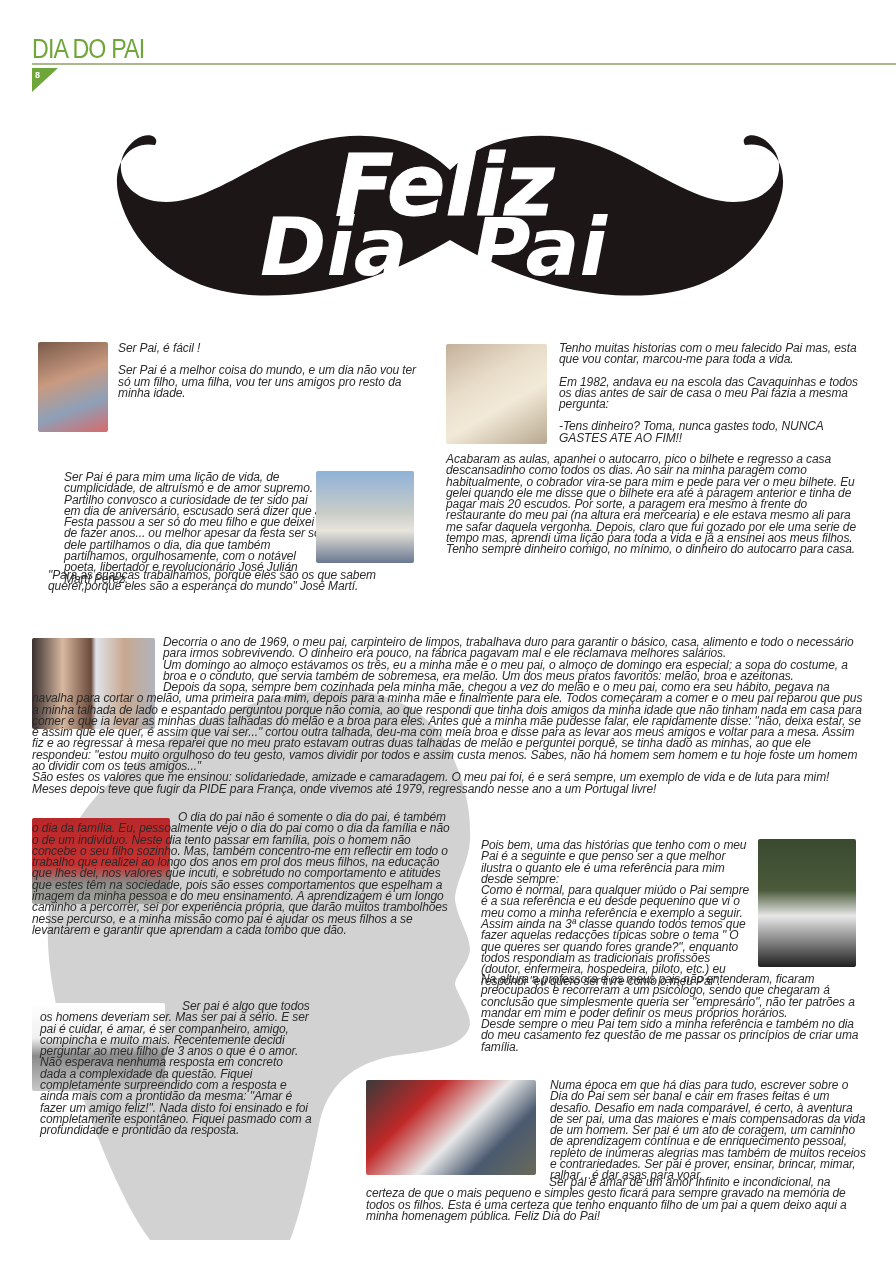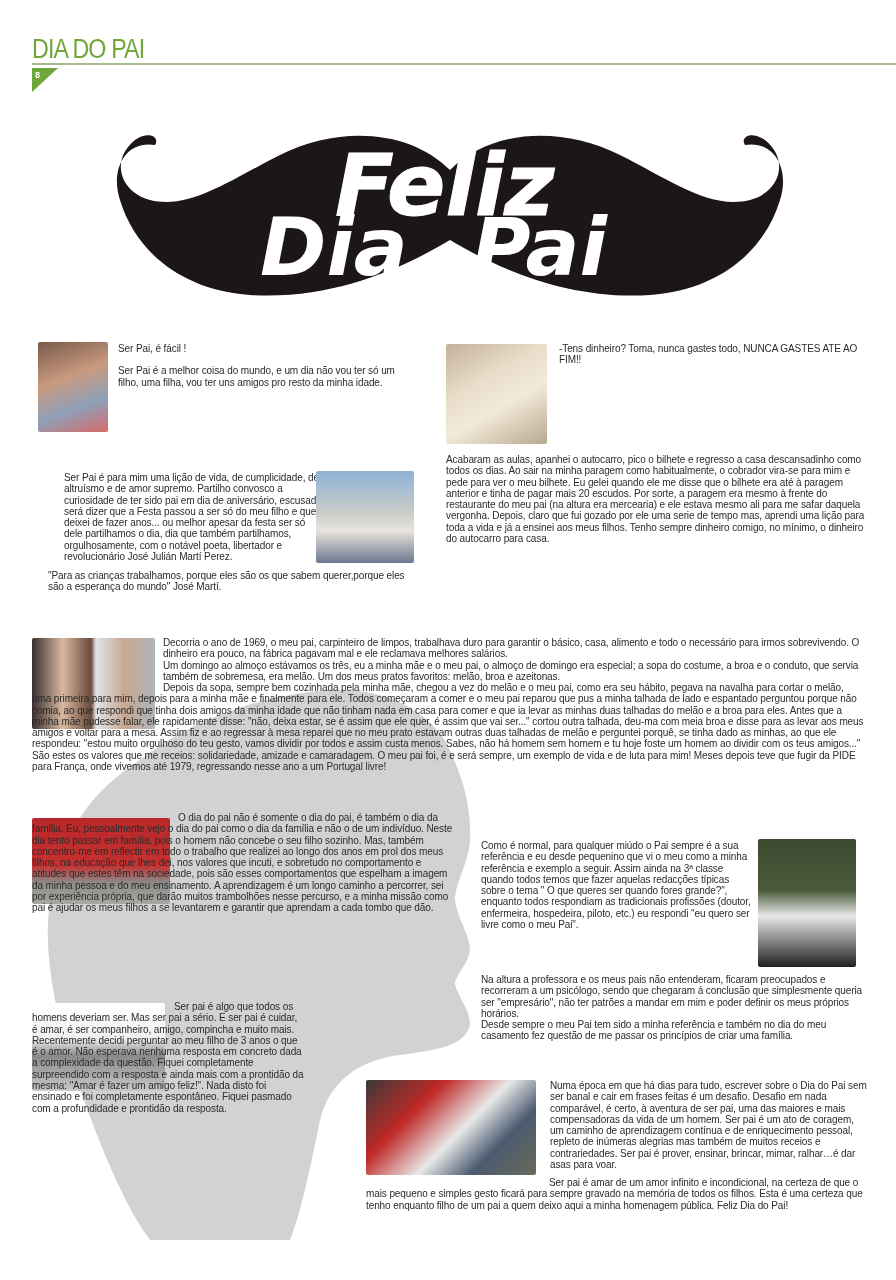--- a/index.html
+++ b/index.html
@@ -10,21 +10,21 @@
   .header-line { position: absolute; left: 32px; top: 63px; width: 864px; height: 2px; }
   .page-tab { position: absolute; left: 32px; top: 68px; width: 26px; height: 24px; clip-path: polygon(0 0, 100% 0, 0 100%); }
   .page-num { position: absolute; left: 35px; top: 70px; font-size: 9px; font-weight: bold; color: #fff; }
 
   .banner { position: absolute; left: 80px; top: 100px; width: 740px; height: 215px; }
 
   .silhouette { position: absolute; left: 0; top: 0; width: 896px; height: 1280px; pointer-events: none; }
 
   .story { position: absolute; }
   .photo { position: absolute; border-radius: 2px; overflow: hidden; }
-  .txt { position: absolute; font-size: 10px; line-height: 11.3px; color: #2b2b2b; letter-spacing: -0.1px; }
+  .txt { position: absolute; font-style: italic; font-size: 12px; line-height: 11.3px; color: #2b2b2b; letter-spacing: -0.1px; }
   .txt p { margin: 0 0 11px 0; }
   .txt p.tight { margin: 0; }
 </style>
 </head>
 <body>
 
 <svg class="silhouette" viewBox="0 0 896 1280">
   <path d="M150,1240 C120,1200 90,1120 70,1060 C50,990 40,930 55,880 C70,820 95,790 140,760 C190,720 260,695 330,690 C380,688 420,705 445,740 C460,770 470,800 470,830 C472,860 455,880 455,900 C458,920 470,935 470,950 C468,965 455,975 455,985 C460,1000 470,1010 470,1025 C465,1045 440,1050 400,1055 C360,1060 330,1080 320,1120 C310,1170 300,1215 290,1240 Z" fill="#d2d2d2"></path>
 </svg>
 
@@ -59,64 +59,67 @@
   <div class="txt" style="left:48px;top:570px;width:370px;">
     <p class="tight">"Para as crianças trabalhamos, porque eles são os que sabem querer,porque eles são a esperança do mundo" José Martí.</p>
   </div>
   <div class="photo" style="left:316px;top:471px;width:98px;height:92px;background:linear-gradient(180deg,#8fb2d8 0%,#c9ccc8 45%,#e8e4dc 65%,#6a7890 100%);"></div>
 
 </div>
 
 <div class="story">
   <div class="photo" style="left:446px;top:344px;width:101px;height:100px;background:linear-gradient(150deg,#c4b09a 0%,#e7dcc8 35%,#f2ead8 60%,#b8a890 100%);"></div>
   <div class="txt" style="left:559px;top:343px;width:305px;">
+    <p>Tenho muitas historias com o meu falecido Pai mas, esta que vou contar, marcou-me para toda a vida.</p>
+    <p>Em 1982, andava eu na escola das Cavaquinhas e todos os dias antes de sair de casa o meu Pai fazia a mesma pergunta:</p>
     <p>  -Tens dinheiro?  Toma, nunca gastes todo, NUNCA GASTES ATE AO FIM!!</p>
   </div>
   <div class="txt" style="left:446px;top:454px;width:420px;">
     <p class="tight">Acabaram as aulas, apanhei o autocarro, pico o bilhete e regresso a casa descansadinho como todos os dias.  Ao sair na minha paragem como habitualmente, o cobrador vira-se para mim e pede para ver o meu bilhete. Eu gelei  quando ele me disse que o bilhete era até à paragem anterior e tinha de pagar mais 20 escudos. Por sorte, a paragem era mesmo à frente do  restaurante do meu pai (na altura era mercearia) e ele estava mesmo ali para me safar daquela vergonha. Depois, claro que fui gozado por ele uma serie de tempo mas, aprendi uma lição para toda a vida e já a ensinei  aos meus filhos.  Tenho sempre dinheiro comigo, no mínimo, o  dinheiro do  autocarro para casa.</p>
   </div>
 
 </div>
 
 <div class="story">
   <div class="photo" style="left:32px;top:638px;width:123px;height:91px;background:linear-gradient(90deg,#3a3030 0%,#d8b8a0 25%,#6a4a3a 48%,#e0e4ea 52%,#c8a890 75%,#b0b4bc 100%);"></div>
   <div class="txt" style="left:163px;top:637px;width:702px;">
     <p class="tight">Decorria o ano de 1969, o meu pai, carpinteiro de limpos, trabalhava duro para garantir o básico, casa, alimento e todo o necessário para irmos sobrevivendo. O dinheiro era pouco, na fábrica pagavam mal e ele reclamava melhores salários.</p>
     <p class="tight">Um domingo ao almoço estávamos os três, eu a minha mãe e o meu pai, o almoço de domingo era especial; a sopa do costume, a broa e o conduto, que servia também de sobremesa, era melão. Um dos meus pratos favoritos: melão, broa e azeitonas.</p>
   </div>
   <div class="txt" style="left:32px;top:682px;width:833px;">
     <p class="tight" style="text-indent:131px;">Depois da sopa, sempre bem cozinhada pela minha mãe, chegou a vez do melão e o meu pai, como era seu hábito, pegava na navalha para cortar o melão, uma primeira para mim, depois para a minha mãe e finalmente para ele. Todos começaram a comer e o meu pai reparou que pus a minha talhada de lado e espantado perguntou porque não comia, ao que respondi que tinha dois amigos da minha idade que não tinham nada em casa para comer e que ia levar as minhas duas talhadas do melão e a broa para eles. Antes que a minha mãe pudesse falar, ele rapidamente disse: "não, deixa estar, se é assim que ele quer, é assim que vai ser..." cortou outra talhada, deu-ma com meia broa e disse para as levar aos meus amigos e voltar para a mesa. Assim fiz e ao regressar à mesa reparei que no meu prato estavam outras duas talhadas de melão e perguntei porquê, se tinha dado as minhas, ao que ele respondeu: "estou muito orgulhoso do teu gesto, vamos dividir por todos e assim custa menos. Sabes, não há homem sem homem e tu hoje foste um homem ao dividir com os teus amigos..."</p>
-    <p class="tight">São estes os valores que me receios: solidariedade, amizade e camaradagem. O meu pai foi, é e será sempre, um exemplo de vida e de luta para mim! Meses depois teve que fugir da PIDE para França, onde vivemos até 1979, regressando nesse ano a um Portugal livre!</p>
+    <p class="tight">São estes os valores que me ensinou: solidariedade, amizade e camaradagem. O meu pai foi, é e será sempre, um exemplo de vida e de luta para mim! Meses depois teve que fugir da PIDE para França, onde vivemos até 1979, regressando nesse ano a um Portugal livre!</p>
   </div>
 
 </div>
 
 <div class="story">
   <div class="photo" style="left:32px;top:818px;width:138px;height:86px;background:linear-gradient(180deg,#b8282a 0%,#c83030 55%,#8a8a88 75%,#a8a8a4 100%);"></div>
   <div class="txt" style="left:32px;top:812px;width:422px;">
     <p class="tight" style="text-indent:146px;">O dia do pai não é somente o dia do pai, é também o dia da família. Eu, pessoalmente vejo o dia do pai como o dia da família e não o de um indivíduo. Neste dia tento passar em família, pois o homem não concebe o seu filho sozinho. Mas, também concentro-me em reflectir em todo o trabalho que realizei ao longo dos anos em prol dos meus filhos, na educação que lhes dei, nos valores que incuti, e sobretudo no comportamento e atitudes que estes têm na sociedade, pois são esses comportamentos que espelham a imagem da minha pessoa e do meu ensinamento.  A aprendizagem é um longo caminho a percorrer, sei por experiência própria, que darão muitos trambolhões nesse percurso, e a minha missão como pai é ajudar os meus filhos a se levantarem e garantir que aprendam a cada tombo que dão.</p>
   </div>
 
 </div>
 
 <div class="story">
   <div class="txt" style="left:481px;top:840px;width:270px;">
+    <p class="tight">Pois bem, uma das histórias que tenho com o meu Pai é a seguinte e que penso ser a que melhor ilustra o quanto ele é uma referência para mim desde sempre:</p>
     <p class="tight">Como é normal, para qualquer miúdo o Pai sempre é a sua referência e eu desde pequenino que vi o meu como a minha referência e exemplo a seguir. Assim ainda na 3ª classe quando todos temos que fazer aquelas redacções típicas sobre o tema " O que queres ser quando fores grande?", enquanto todos respondiam as tradicionais profissões (doutor, enfermeira, hospedeira, piloto, etc.) eu respondi "eu quero ser livre como o meu Pai".</p>
   </div>
   <div class="txt" style="left:481px;top:974px;width:385px;">
     <p class="tight">Na altura a professora e os meus pais não entenderam, ficaram preocupados e recorreram a um psicólogo, sendo que chegaram á conclusão que simplesmente queria ser "empresário", não ter patrões a mandar em mim e poder definir os meus próprios horários.</p>
     <p class="tight">Desde sempre o meu Pai tem sido a minha referência e também no dia do meu casamento fez questão de me passar os princípios de criar uma família.</p>
   </div>
   <div class="photo" style="left:758px;top:839px;width:98px;height:128px;background:linear-gradient(180deg,#3a4a30 0%,#4a5a3a 40%,#e8e8e8 60%,#202020 100%);"></div>
 
 </div>
 
 <div class="story">
   <div class="photo" style="left:32px;top:1003px;width:133px;height:88px;background:linear-gradient(180deg,#ffffff 0%,#f0f0f0 40%,#8a8a8a 60%,#c8c8c8 100%);"></div>
-  <div class="txt" style="left:32px;top:1001px;width:272px;">
+  <div class="txt" style="left:40px;top:1001px;width:272px;">
     <p class="tight" style="text-indent:142px;">Ser pai é algo que todos os homens deveriam ser. Mas ser pai a sério. E ser pai é cuidar, é amar, é ser companheiro, amigo, compincha e muito mais. Recentemente decidi perguntar ao meu filho de 3 anos o que é o amor. Não esperava nenhuma resposta em concreto dada a complexidade da questão. Fiquei completamente surpreendido com a resposta e ainda mais com a prontidão da mesma: "Amar é fazer um amigo feliz!". Nada disto foi ensinado e foi completamente espontâneo. Fiquei pasmado com a profundidade e prontidão da resposta.</p>
   </div>
 
 </div>
 
 <div class="story">
   <div class="photo" style="left:366px;top:1080px;width:170px;height:95px;background:linear-gradient(135deg,#3a3a3a 0%,#c02828 30%,#e8e8e8 55%,#4a5a70 75%,#6a6a5a 100%);"></div>
   <div class="txt" style="left:550px;top:1080px;width:318px;">
     <p class="tight">Numa época em que há dias para tudo, escrever sobre o Dia do Pai sem ser banal e cair em frases feitas é um desafio. Desafio em nada comparável, é certo, à aventura de ser pai, uma das maiores e mais compensadoras da vida de um homem. Ser pai é um ato de coragem, um caminho de aprendizagem contínua e de enriquecimento pessoal, repleto de inúmeras alegrias mas também de muitos receios e contrariedades. Ser pai é prover, ensinar, brincar, mimar, ralhar…é dar asas para voar.</p>
   </div>

